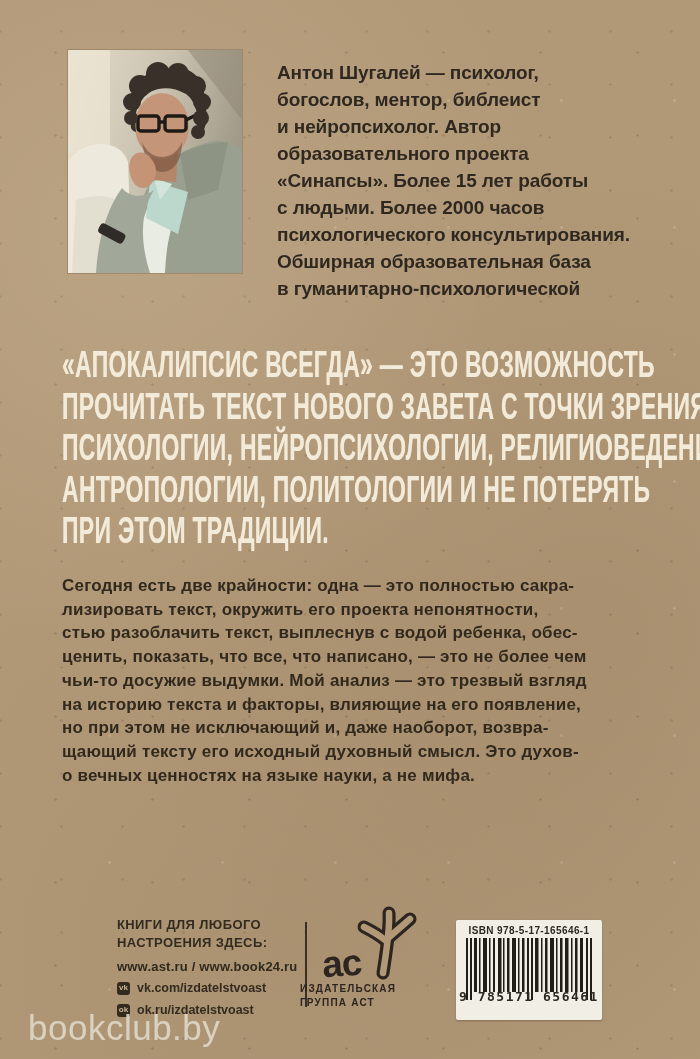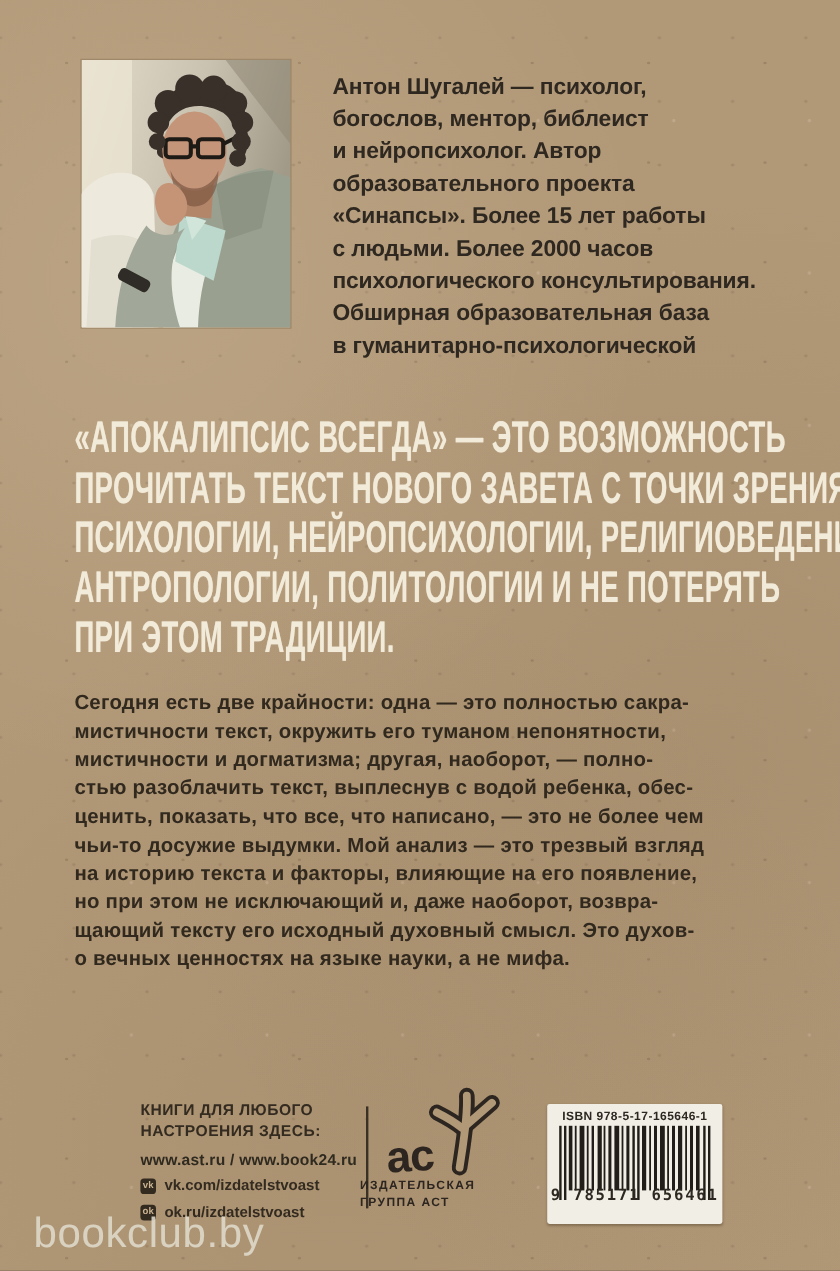--- a/index.html
+++ b/index.html
@@ -137,22 +137,21 @@
   <div class="headline">
     <div class="hl-line"><span>«АПОКАЛИПСИС ВСЕГДА» — ЭТО ВОЗМОЖНОСТЬ</span></div>
     <div class="hl-line"><span>ПРОЧИТАТЬ ТЕКСТ НОВОГО ЗАВЕТА С ТОЧКИ ЗРЕНИЯ</span></div>
     <div class="hl-line"><span>ПСИХОЛОГИИ, НЕЙРОПСИХОЛОГИИ, РЕЛИГИОВЕДЕНИЯ,</span></div>
     <div class="hl-line"><span>АНТРОПОЛОГИИ, ПОЛИТОЛОГИИ И НЕ ПОТЕРЯТЬ</span></div>
     <div class="hl-line"><span>ПРИ ЭТОМ ТРАДИЦИИ.</span></div>
   </div>
 
   <div class="body-text">
     <div>Сегодня есть две крайности: одна — это полностью сакра-</div>
-    <div>мистичности текст, окружить его туманом непонятности,</div>
-    <div>мистичности и догматизма; другая, наоборот, — полно-</div>
+    <div>лизировать текст, окружить его проекта непонятности,</div>
     <div>стью разоблачить текст, выплеснув с водой ребенка, обес-</div>
     <div>ценить, показать, что все, что написано, — это не более чем</div>
     <div>чьи-то досужие выдумки. Мой анализ — это трезвый взгляд</div>
     <div>на историю текста и факторы, влияющие на его появление,</div>
     <div>но при этом не исключающий и, даже наоборот, возвра-</div>
     <div>щающий тексту его исходный духовный смысл. Это духов-</div>
     <div>о вечных ценностях на языке науки, а не мифа.</div>
   </div>
 
   <div class="promo">

